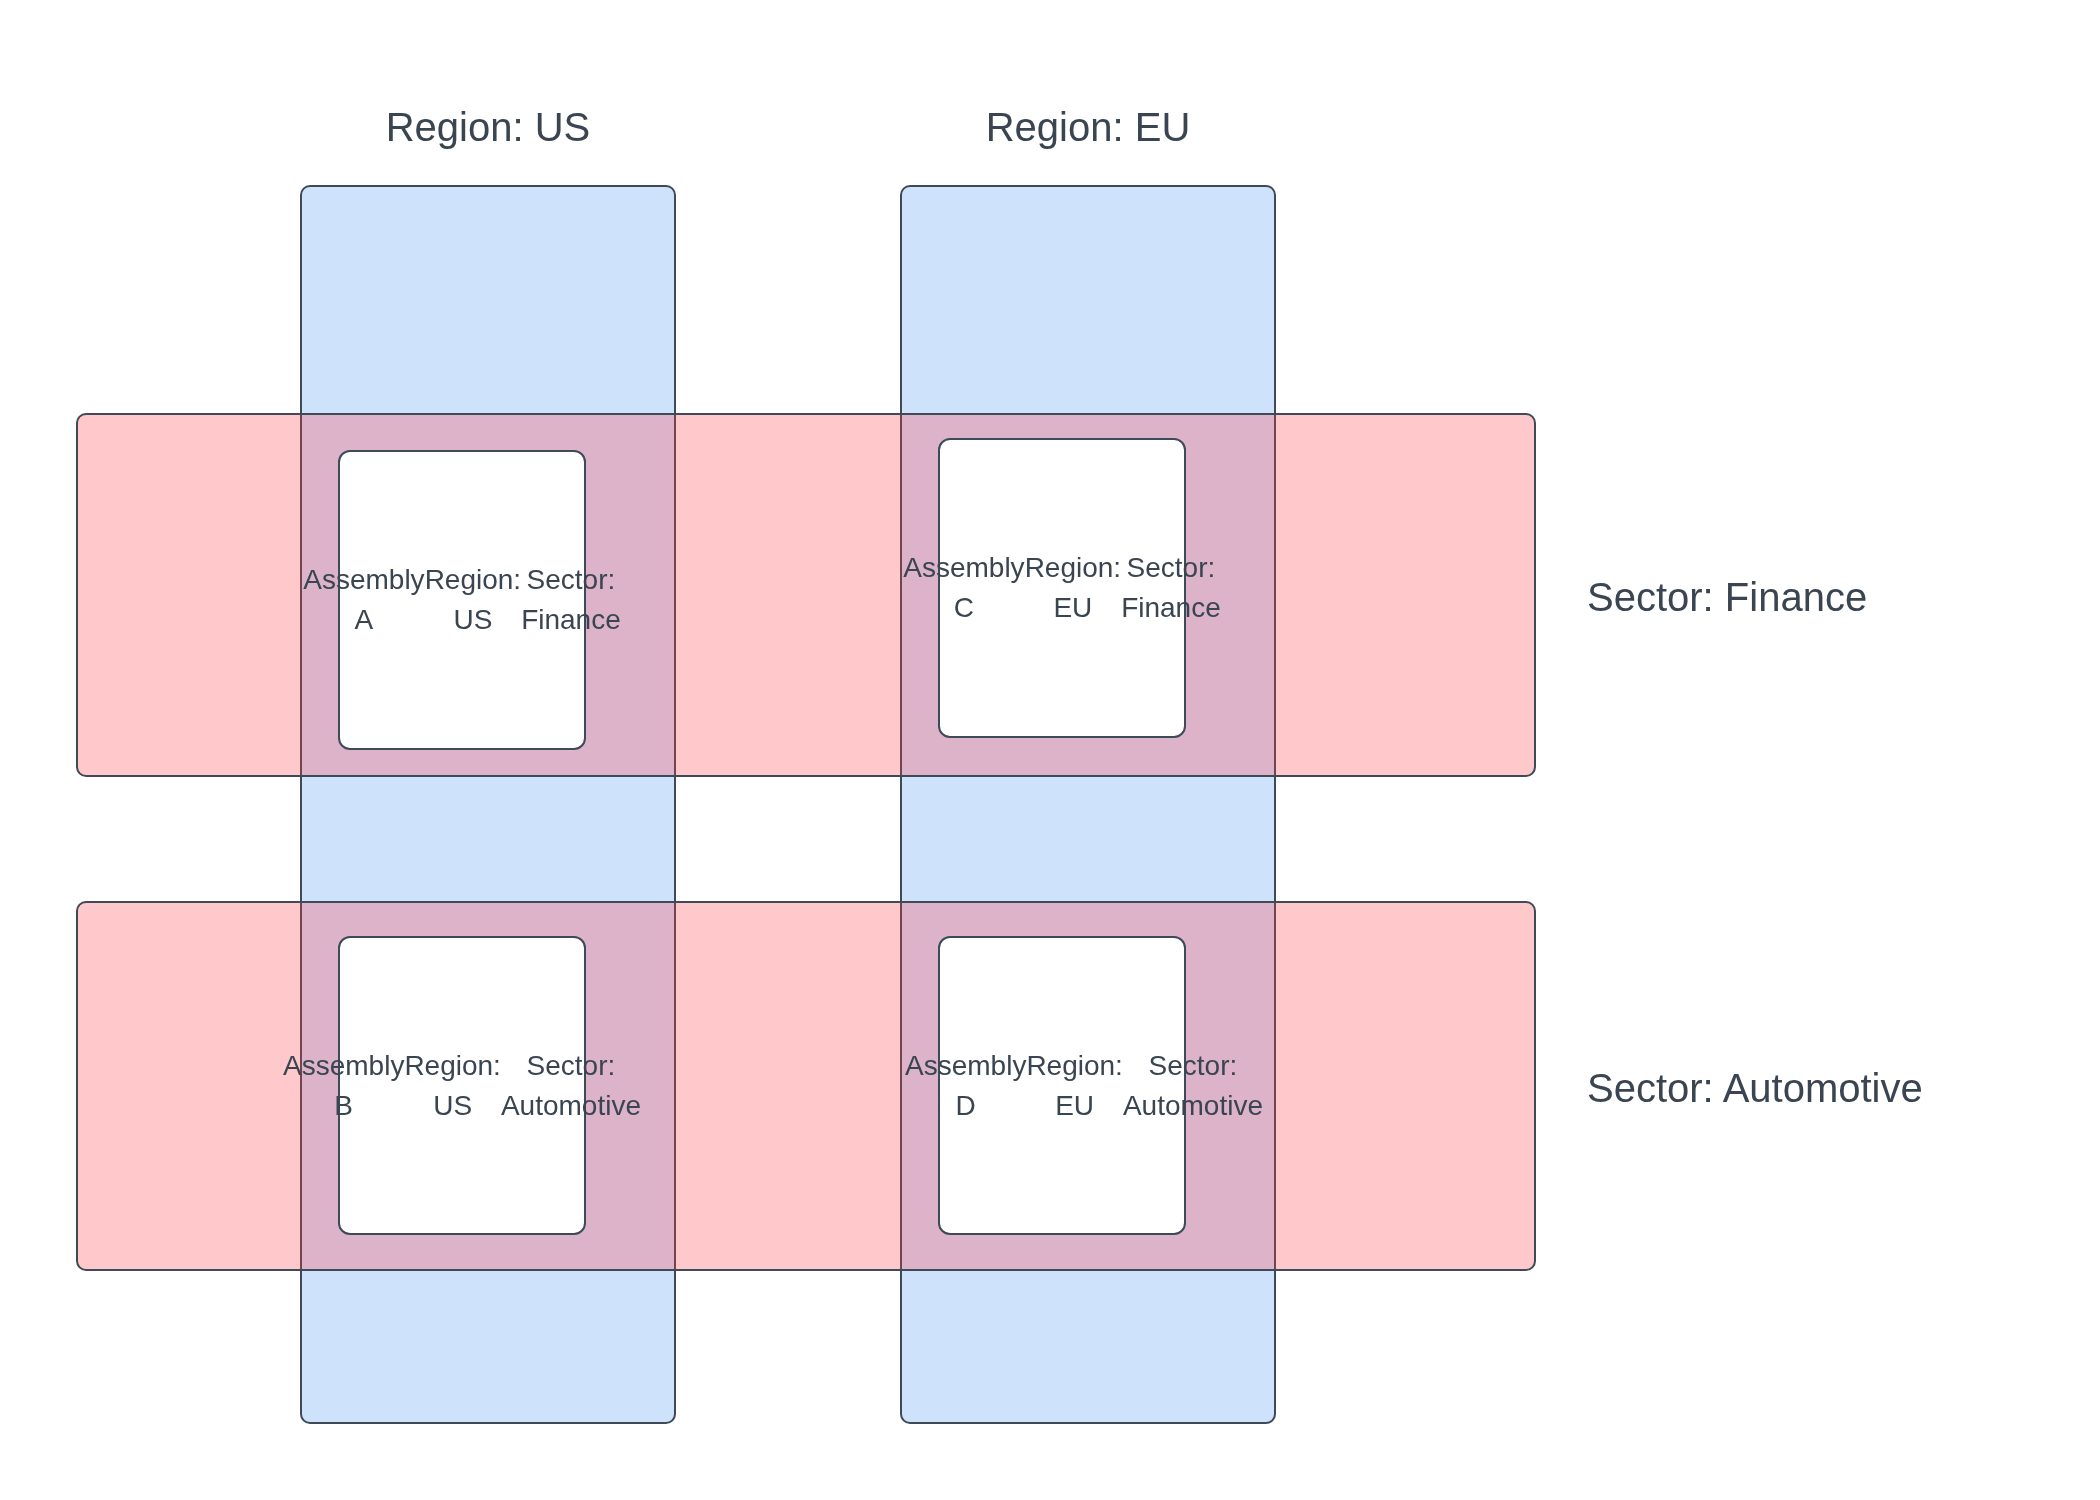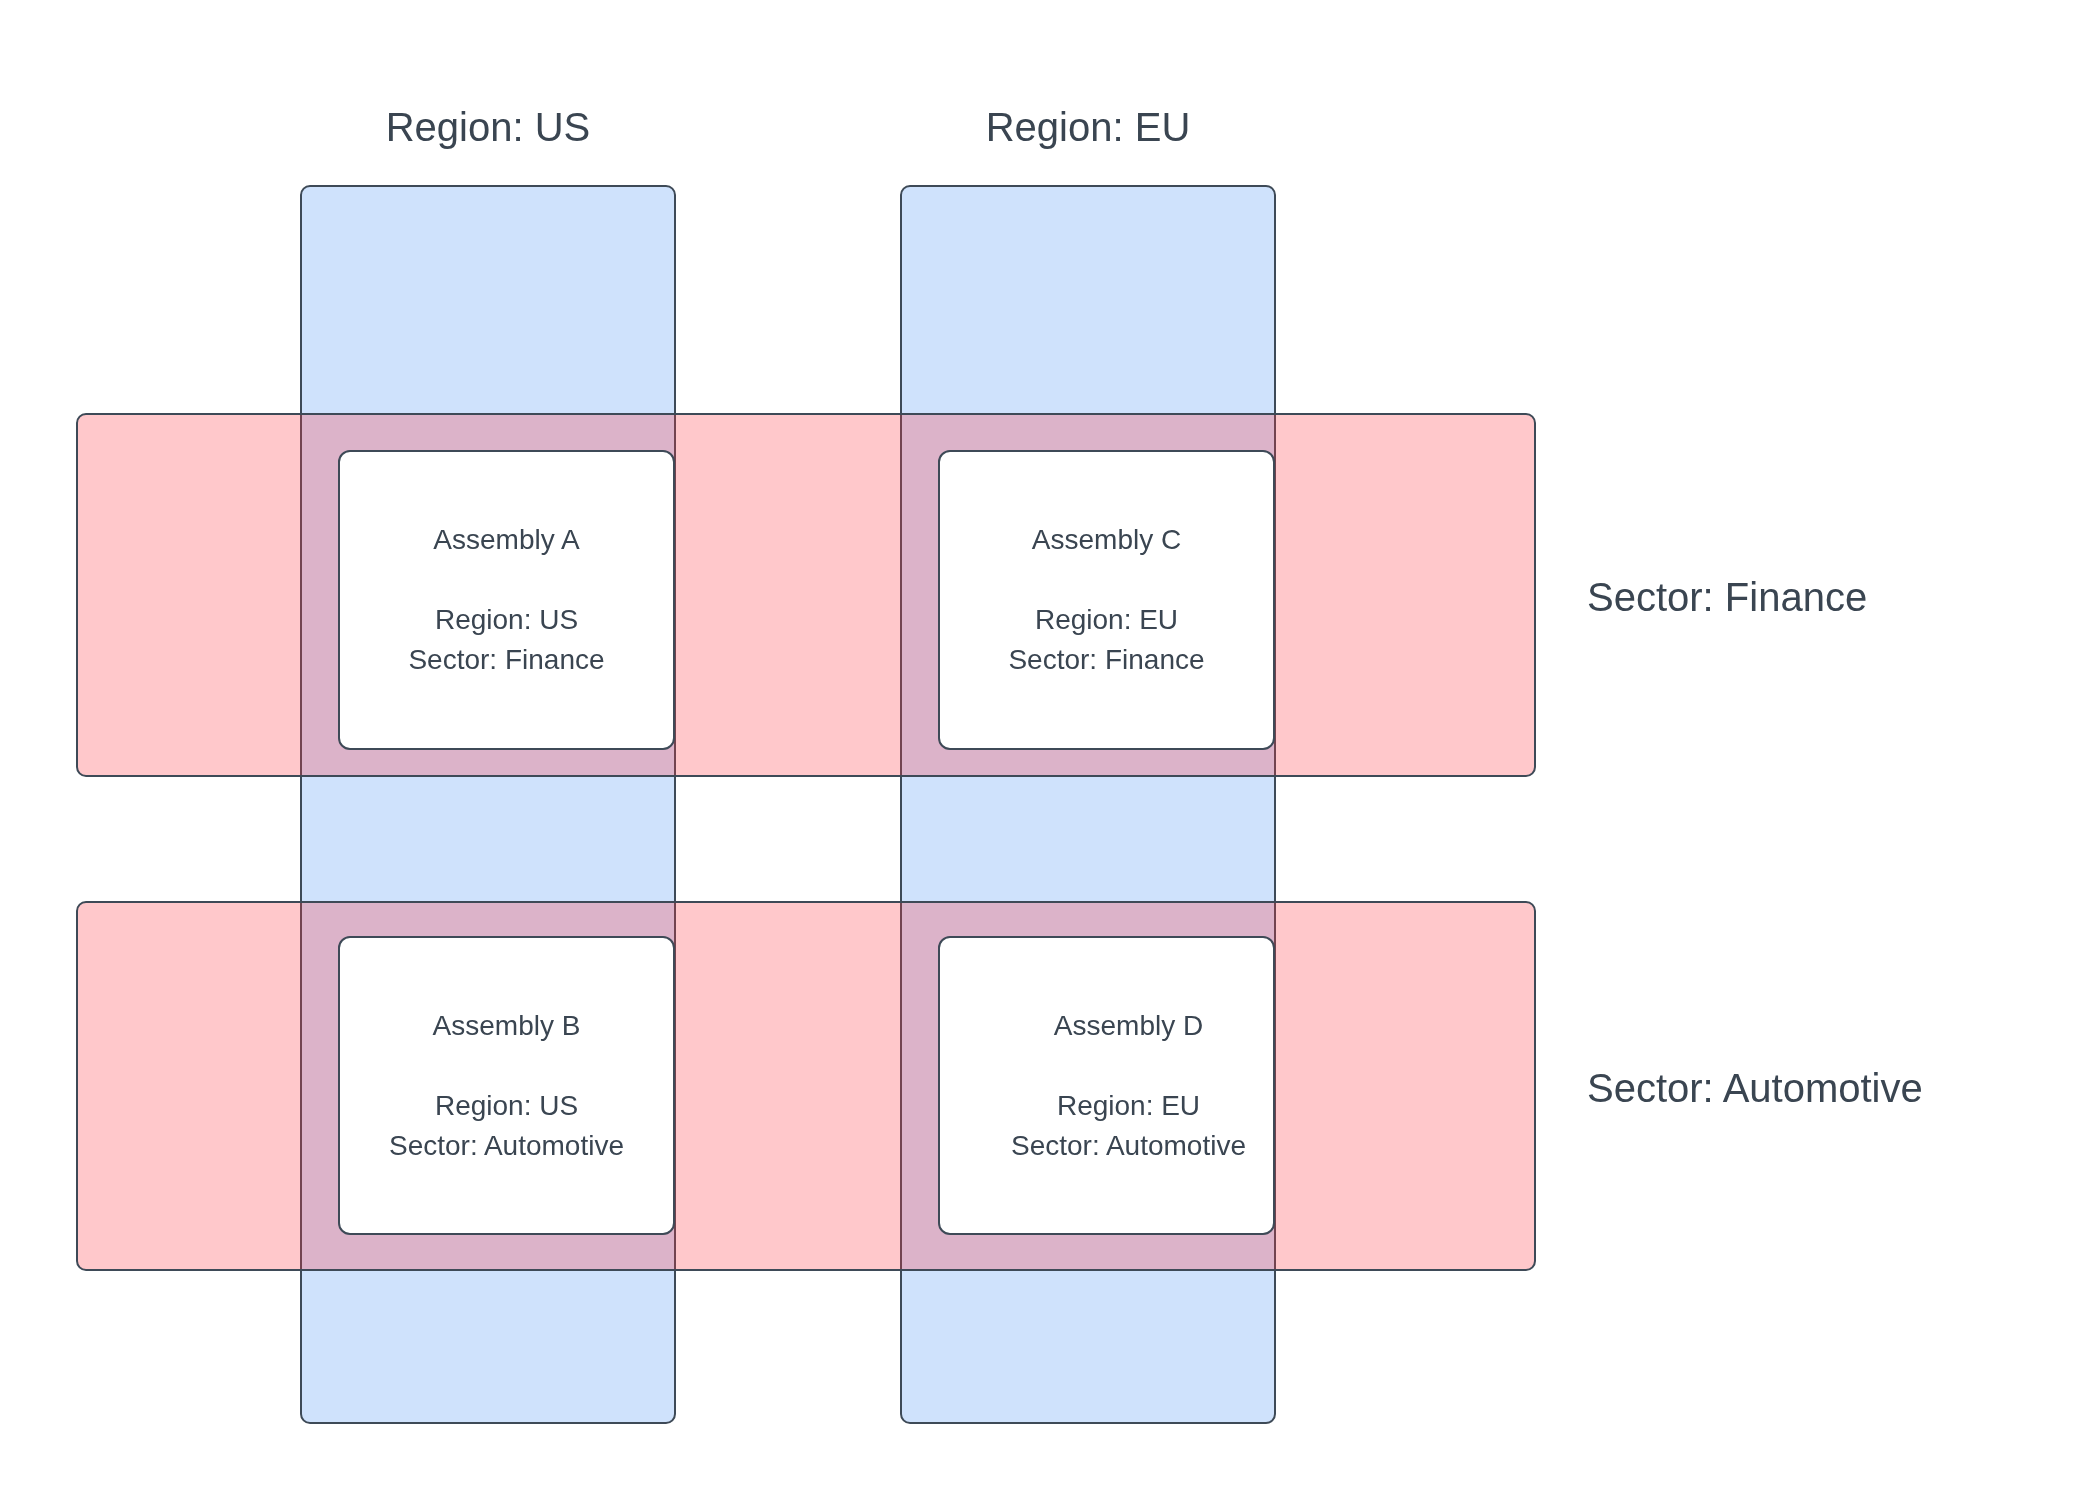--- a/index.html
+++ b/index.html
@@ -40,37 +40,36 @@
     border: 2px solid #3e4a57;
     border-radius: 10px;
     box-sizing: border-box;
   }
   #row-finance    { top: 413px;  height: 364px; }
   #row-automotive { top: 901px;  height: 370px; }
 
   
   .node {
     position: absolute;
-    width: 337px;
+    width: 248px;
     height: 300px;
     background: #ffffff;
     border: 2px solid #3e4a57;
     border-radius: 12px;
     box-sizing: border-box;
     display: flex;
-    flex-direction: column;
     align-items: center;
     justify-content: center;
     text-align: center;
     font-size: 28px;
     line-height: 40px;
     color: #3a4551;
   }
   #box-a { left: 338px; top: 450px; }
-  #box-c { left: 938px; top: 450px; }
+  #box-c { left: 938px; top: 438px; }
   #box-b { left: 338px; top: 936px; height: 299px; }
   #box-d { left: 938px; top: 936px; height: 299px; padding-left: 44px; }
   .node-gap { height: 40px; }
 
   
   .col-label {
     position: absolute;
     top: 103px;
     width: 376px;
     text-align: center;

